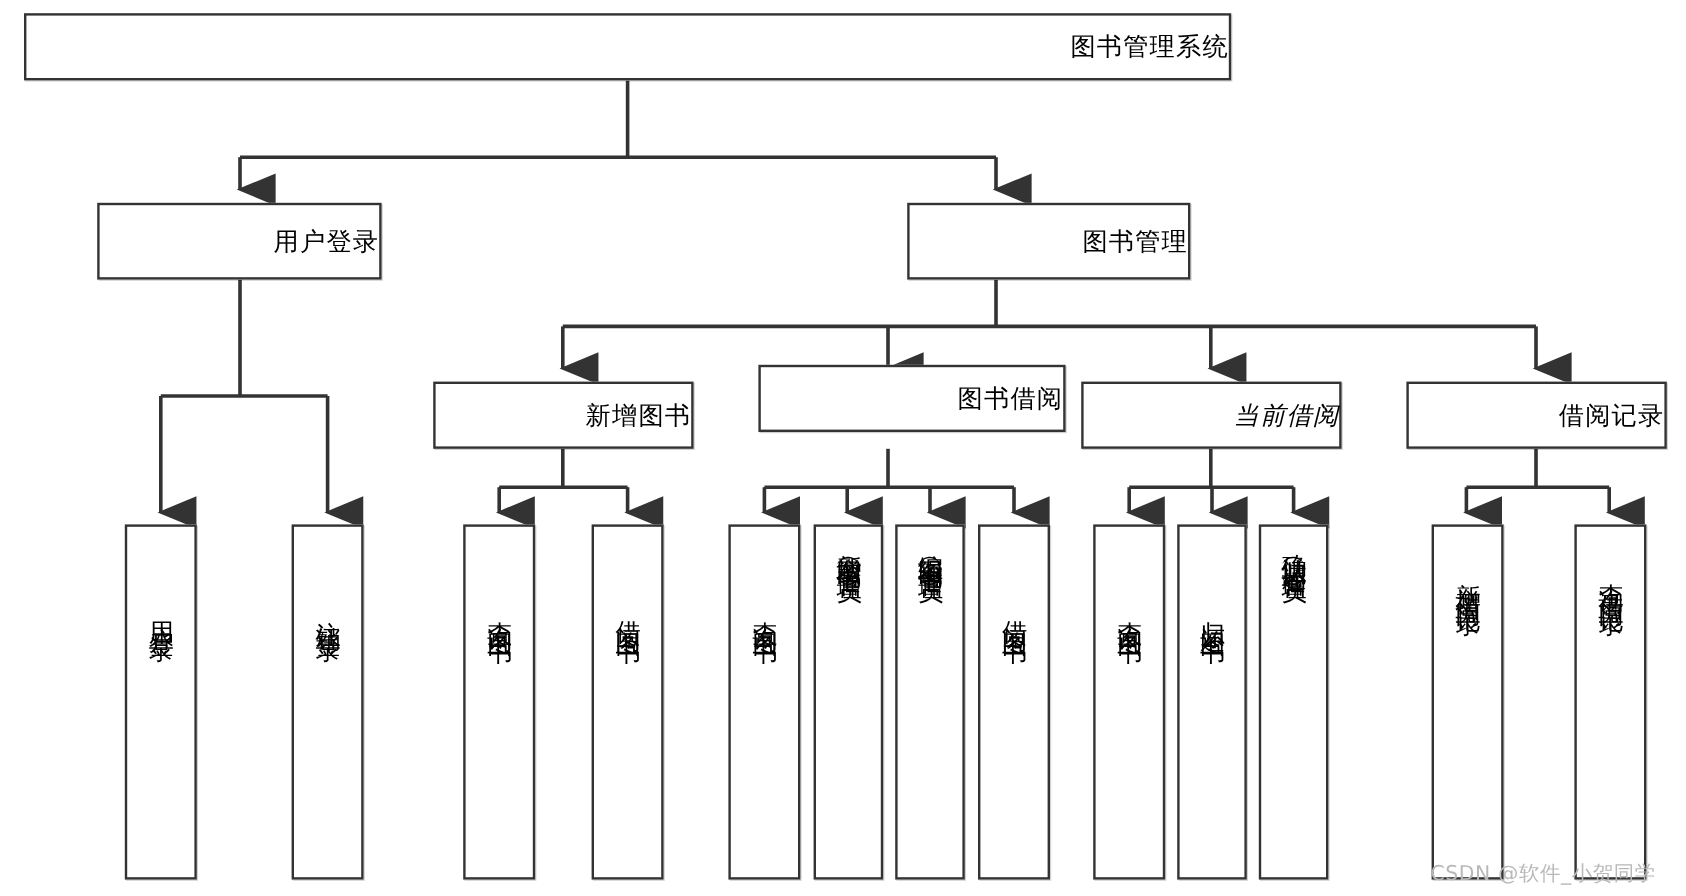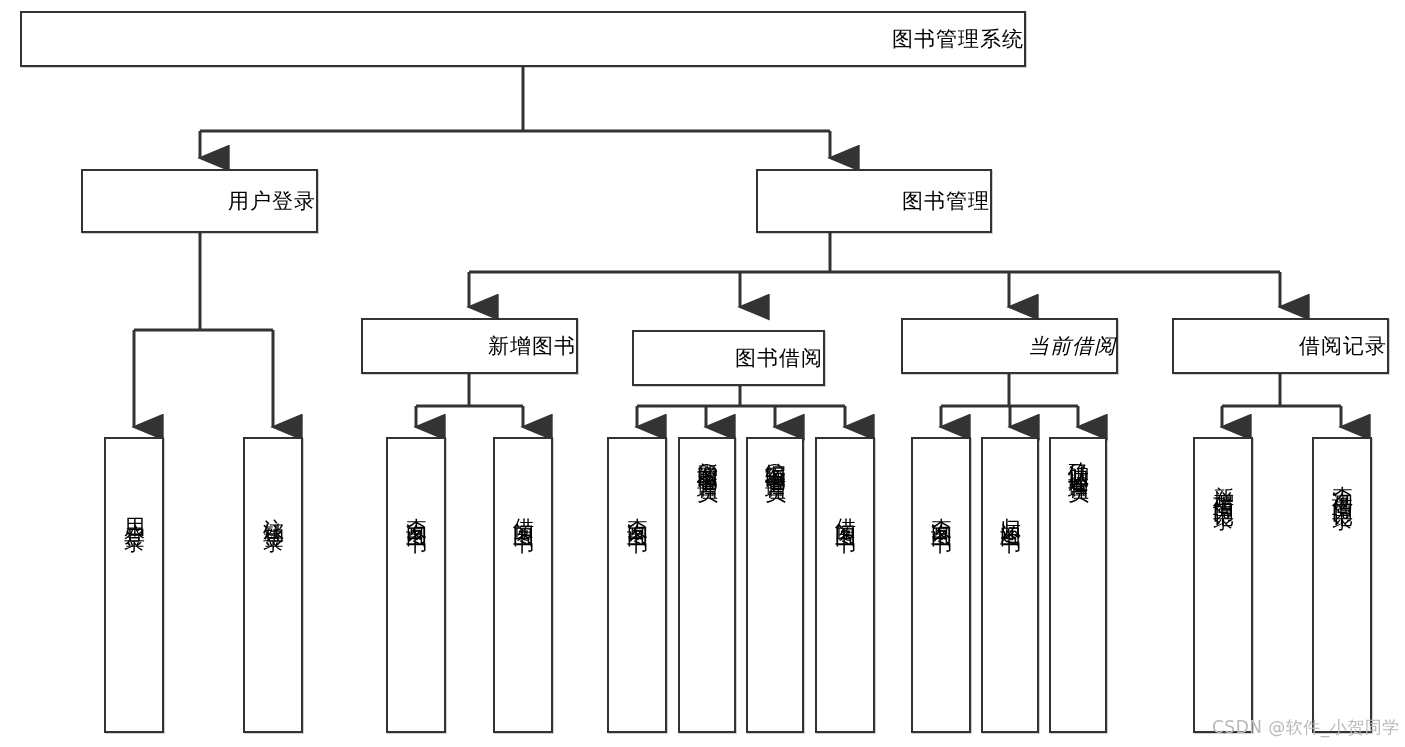--- a/index.html
+++ b/index.html
@@ -135,21 +135,21 @@
   </div>
 
   <div class="node" style="left:712px; top:169px; width:236px; height:64px;margin-left:44px;">
     <span class="label">图书管理</span>
   </div>
 
   <div class="node" style="left:361px; top:318px; width:217px; height:56px;">
     <span class="label">新增图书</span>
   </div>
 
-  <div class="node" style="left:632px; top:330px; width:193px; height:56px;">
+  <div class="node" style="left:632px; top:304px; width:256px; height:56px;">
     <span class="label">图书借阅</span>
   </div>
 
   <div class="node" style="left:901px; top:318px; width:217px; height:56px;font-style:italic;">
     <span class="label">当前借阅</span>
   </div>
 
   <div class="node" style="left:1172px; top:318px; width:217px; height:56px;padding-left:42px;">
     <span class="label">借阅记录</span>
   </div>
@@ -199,15 +199,15 @@
   </div>
 
   <div class="node vert" style="left:1193px; top:437px; width:60px; height:296px; padding-top:30px;">
     <span class="label">新增借阅记录</span>
   </div>
 
   <div class="node vert" style="left:1312px; top:437px; width:60px; height:296px; padding-top:30px;">
     <span class="label">查询借阅记录</span>
   </div>
 
-  <div class="watermark" style="left:1192px; top:716px;margin-left:20px;">CSDN @软件_小贺同学</div>
+  <div class="watermark" style="left:1192px; top:716px;">CSDN @软件_小贺同学</div>
 
 </div>
 
 </body></html>

